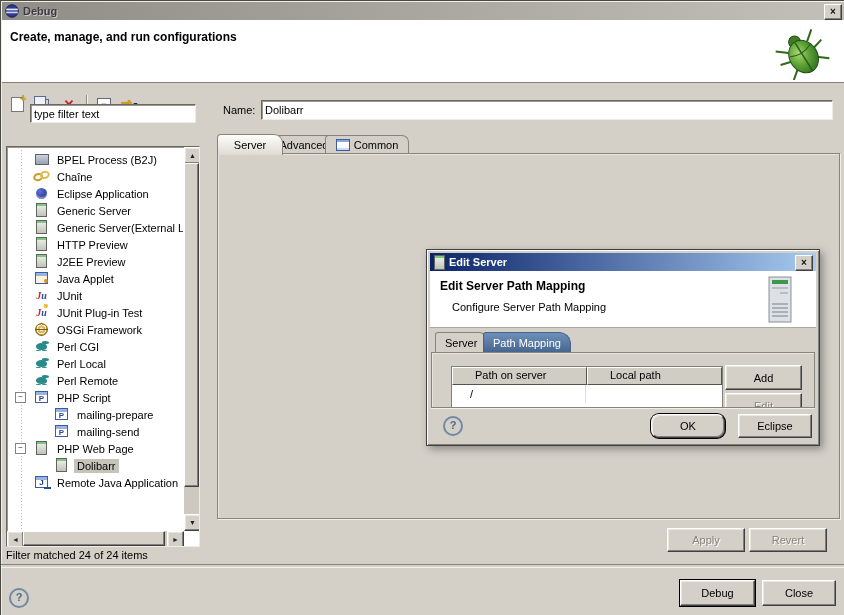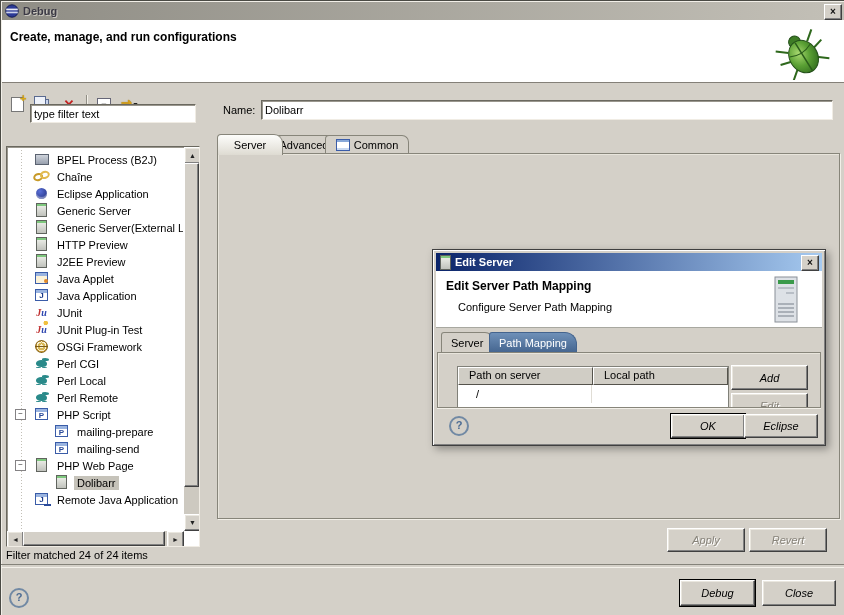--- a/index.html
+++ b/index.html
@@ -14,21 +14,21 @@
     box-shadow:inset -1px -1px 0 #808080;display:flex;align-items:center;justify-content:center;
     font:bold 10px/10px "Liberation Sans",sans-serif;color:#111;}
   .titlebar .sysbtn{position:absolute;right:2px;top:2px;}
   
   .headband{position:absolute;left:1px;top:19px;right:1px;height:62px;background:#fff;border-bottom:1px solid #848078;}
   .headband .htitle{position:absolute;left:8px;top:10px;font-weight:bold;font-size:12px;}
   .headband svg{position:absolute;right:14px;top:8px;}
   
   .btn{background:#d4d0c8;border:1px solid;border-color:#fff #404040 #404040 #fff;
     box-shadow:inset -1px -1px 0 #808080,inset 1px 1px 0 #eae7df;
-    display:flex;align-items:center;justify-content:center;font-size:11px;cursor:default;font-style:italic;}
+    display:flex;align-items:center;justify-content:center;font-size:11px;cursor:default;}
   .btn.default{box-shadow:0 0 0 1px #000,inset -1px -1px 0 #808080,inset 1px 1px 0 #eae7df;}
   .btn.disabled{color:#87837a;text-shadow:1px 1px 0 #fff;}
   .field{background:#fff;border:1px solid;border-color:#6a685f #f0ece4 #f0ece4 #6a685f;
     box-shadow:inset 1px 1px 0 #9a978e;font-size:11px;padding:0 3px;font-family:"Liberation Sans",sans-serif;}
   input.field{outline:none;}
   .grouplbl{position:absolute;top:-7px;left:8px;background:#d4d0c8;padding:0 3px;}
   .groupbox{position:absolute;border:1px solid #87857a;box-shadow:1px 1px 0 #f2efe8;}
   .combo{position:absolute;display:flex;background:#fff;border:1px solid;border-color:#6a685f #f0ece4 #f0ece4 #6a685f;
     box-shadow:inset 1px 1px 0 #9a978e;}
   .combo .ctext{flex:1;padding:2px 3px;white-space:nowrap;overflow:hidden;}
@@ -108,43 +108,43 @@
   #urlfield1{position:absolute;left:280px;top:464px;width:318px;height:19px;color:#8a8880;}
   #urlfield2{position:absolute;left:606px;top:464px;width:218px;height:19px;}
   #btn-apply{position:absolute;left:666px;top:527px;width:76px;height:22px;}
   #btn-revert{position:absolute;left:748px;top:527px;width:76px;height:22px;}
   .botsep{position:absolute;left:0;top:563px;width:844px;height:2px;border-top:1px solid #85837a;border-bottom:1px solid #f4f1ea;}
   #btn-debug{position:absolute;left:679px;top:579px;width:73px;height:24px;}
   #btn-close{position:absolute;left:761px;top:579px;width:72px;height:24px;}
   #help-main{position:absolute;left:8px;top:587px;}
   
   #dialog{position:absolute;left:425px;top:248px;width:392px;height:195px;background:#d4d0c8;
-    border:1px solid #404040;box-shadow:inset 1px 1px 0 #fff,inset -1px -1px 0 #808080,3px 3px 8px rgba(0,0,0,.35);z-index:10;margin-left:6px;}
+    border:1px solid #404040;box-shadow:inset 1px 1px 0 #fff,inset -1px -1px 0 #808080,3px 3px 8px rgba(0,0,0,.35);z-index:10;}
   #dlg-title{position:absolute;left:3px;top:3px;right:3px;height:18px;background:linear-gradient(to right,#0a246a,#a6caf0);
     display:flex;align-items:center;padding:0 3px;color:#fff;font-weight:bold;}
   #dlg-title .dticon{width:9px;height:13px;background:linear-gradient(#f0f2ec,#c0c2bc);border:1px solid #60645e;box-shadow:inset 0 2px 0 #7ec87e;margin:0 4px 0 1px;}
   #dlg-title .sysbtn{position:absolute;right:3px;top:2px;}
   #dlg-head{position:absolute;left:3px;top:21px;right:3px;height:56px;background:#fff;border-bottom:1px solid #a8a8a0;}
   #dlg-head .h1{position:absolute;left:10px;top:8px;font-weight:bold;font-size:12px;}
   #dlg-head .h2{position:absolute;left:22px;top:30px;}
   #dlg-head svg{position:absolute;right:18px;top:4px;}
   .dtab{position:absolute;height:20px;display:flex;align-items:center;padding:0 9px;border:1px solid #87857a;border-bottom:none;border-radius:3px 8px 0 0;top:82px;background:#d4d0c8;}
   .dtab.active{background:linear-gradient(#6e90b8,#44648e);color:#fff;border-color:#44648e;border-radius:3px 12px 0 0;}
   #dlg-tabbox{position:absolute;left:4px;right:4px;top:102px;bottom:4px;border:1px solid #87857a;background:#d4d0c8;box-shadow:inset 1px 1px 0 #e8e5dc;}
   #dlg-table{position:absolute;left:24px;top:116px;width:270px;height:40px;background:#fff;border:1px solid #808078;}
   .thead{display:flex;height:18px;}
-  .th{width:154px;background:#d0cdc5;border:1px solid;border-color:#fff #55534c #55534c #fff;padding:1px 10px;box-sizing:border-box;}
+  .th{width:154px;background:#d0cdc5;border:1px solid;border-color:#fff #55534c #55534c #fff;padding:1px 22px;box-sizing:border-box;}
   .tcell{width:134px;padding:1px 5px;box-sizing:border-box;display:flex;align-items:center;gap:5px;border-right:1px solid #e0ddd5;}
   .folder{width:13px;height:9px;background:linear-gradient(#f0c05a,#d89a2a);border:1px solid #8a6a1a;position:relative;margin-top:2px;flex:none;}
   .folder::before{content:"";position:absolute;left:-1px;top:-3px;width:5px;height:2px;background:#e8b045;border:1px solid #8a6a1a;border-bottom:none;}
   #btn-add{position:absolute;left:298px;top:115px;width:75px;height:23px;}
   #btn-edit{position:absolute;left:298px;top:143px;width:75px;height:23px;}
   #dlg-botbar{position:absolute;left:4px;right:4px;bottom:4px;height:33px;background:#d4d0c8;border-top:1px solid #87857a;box-shadow:inset 0 1px 0 #f2efe8;z-index:5;}
   #help-dlg{position:absolute;left:12px;top:8px;}
-  #btn-ok{position:absolute;left:234px;top:6px;width:72px;height:22px;}
+  #btn-ok{position:absolute;left:220px;top:6px;width:72px;height:22px;border-radius:8px;}
   #btn-cancel{position:absolute;left:307px;top:6px;width:72px;height:22px;}
 </style>
 </head>
 <body>
 
 <div id="window">
 
   <div class="titlebar">
     <svg width="14" height="14" viewBox="0 0 14 14">
       <circle cx="7" cy="7" r="6.2" fill="#2c3a96" stroke="#141c52"></circle>
@@ -232,24 +232,20 @@
         </div>
         <div class="trow">
           <span class="ti" data-icon="server-icon"></span>
           <span class="lbl">J2EE Preview</span>
         </div>
         <div class="trow">
           <span class="ti" data-icon="java-applet-icon"></span>
           <span class="lbl">Java Applet</span>
         </div>
         <div class="trow">
-          <span class="ti" data-icon="java-app-icon"></span>
-          <span class="lbl">Java Application</span>
-        </div>
-        <div class="trow">
           <span class="ti" data-icon="junit-icon"></span>
           <span class="lbl">JUnit</span>
         </div>
         <div class="trow">
           <span class="ti" data-icon="junit-plugin-icon"></span>
           <span class="lbl">JUnit Plug-in Test</span>
         </div>
         <div class="trow">
           <span class="ti" data-icon="osgi-icon"></span>
           <span class="lbl">OSGi Framework</span>

